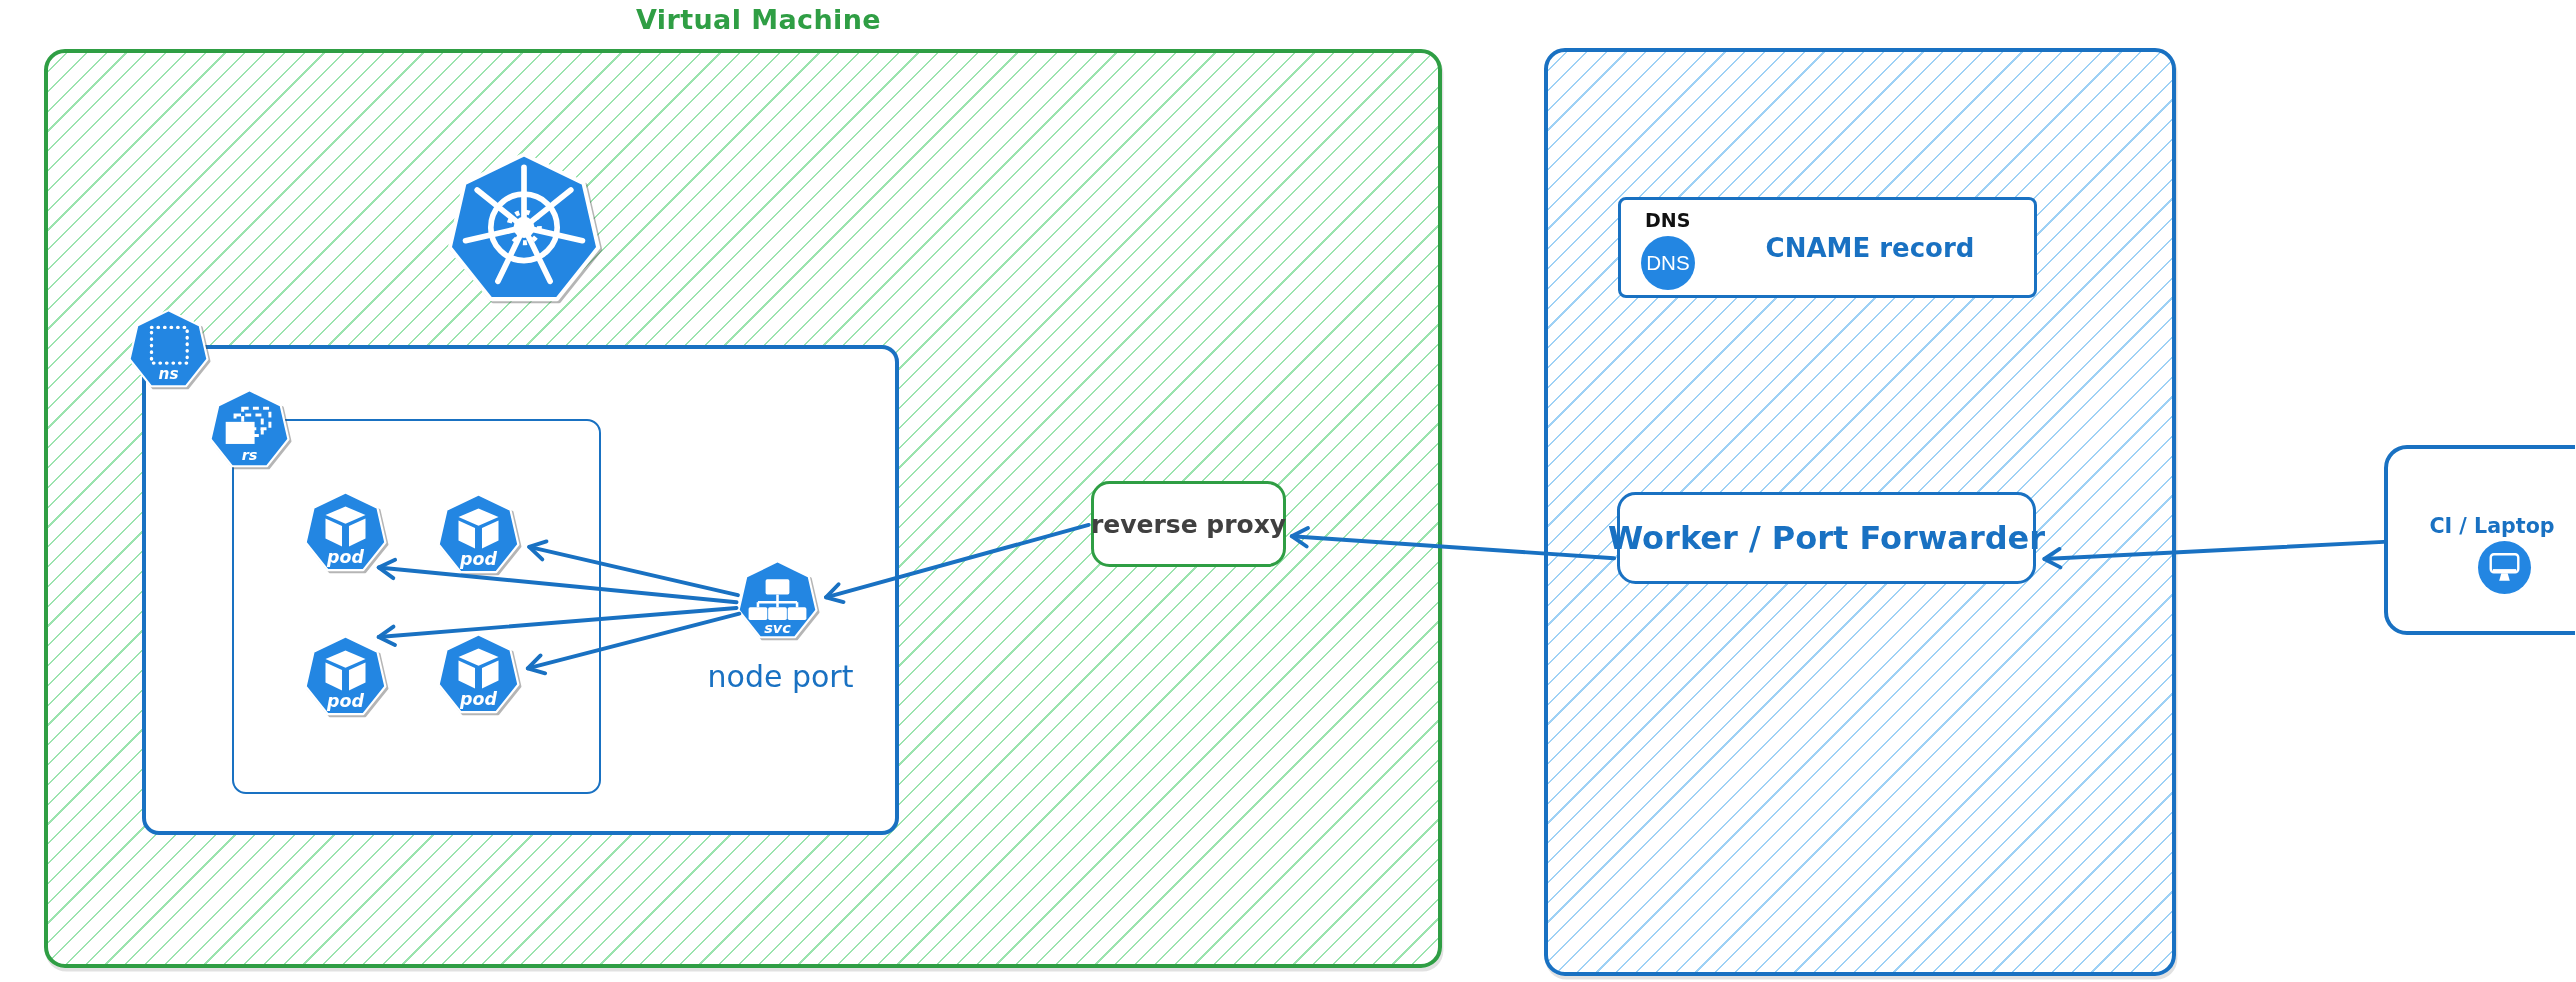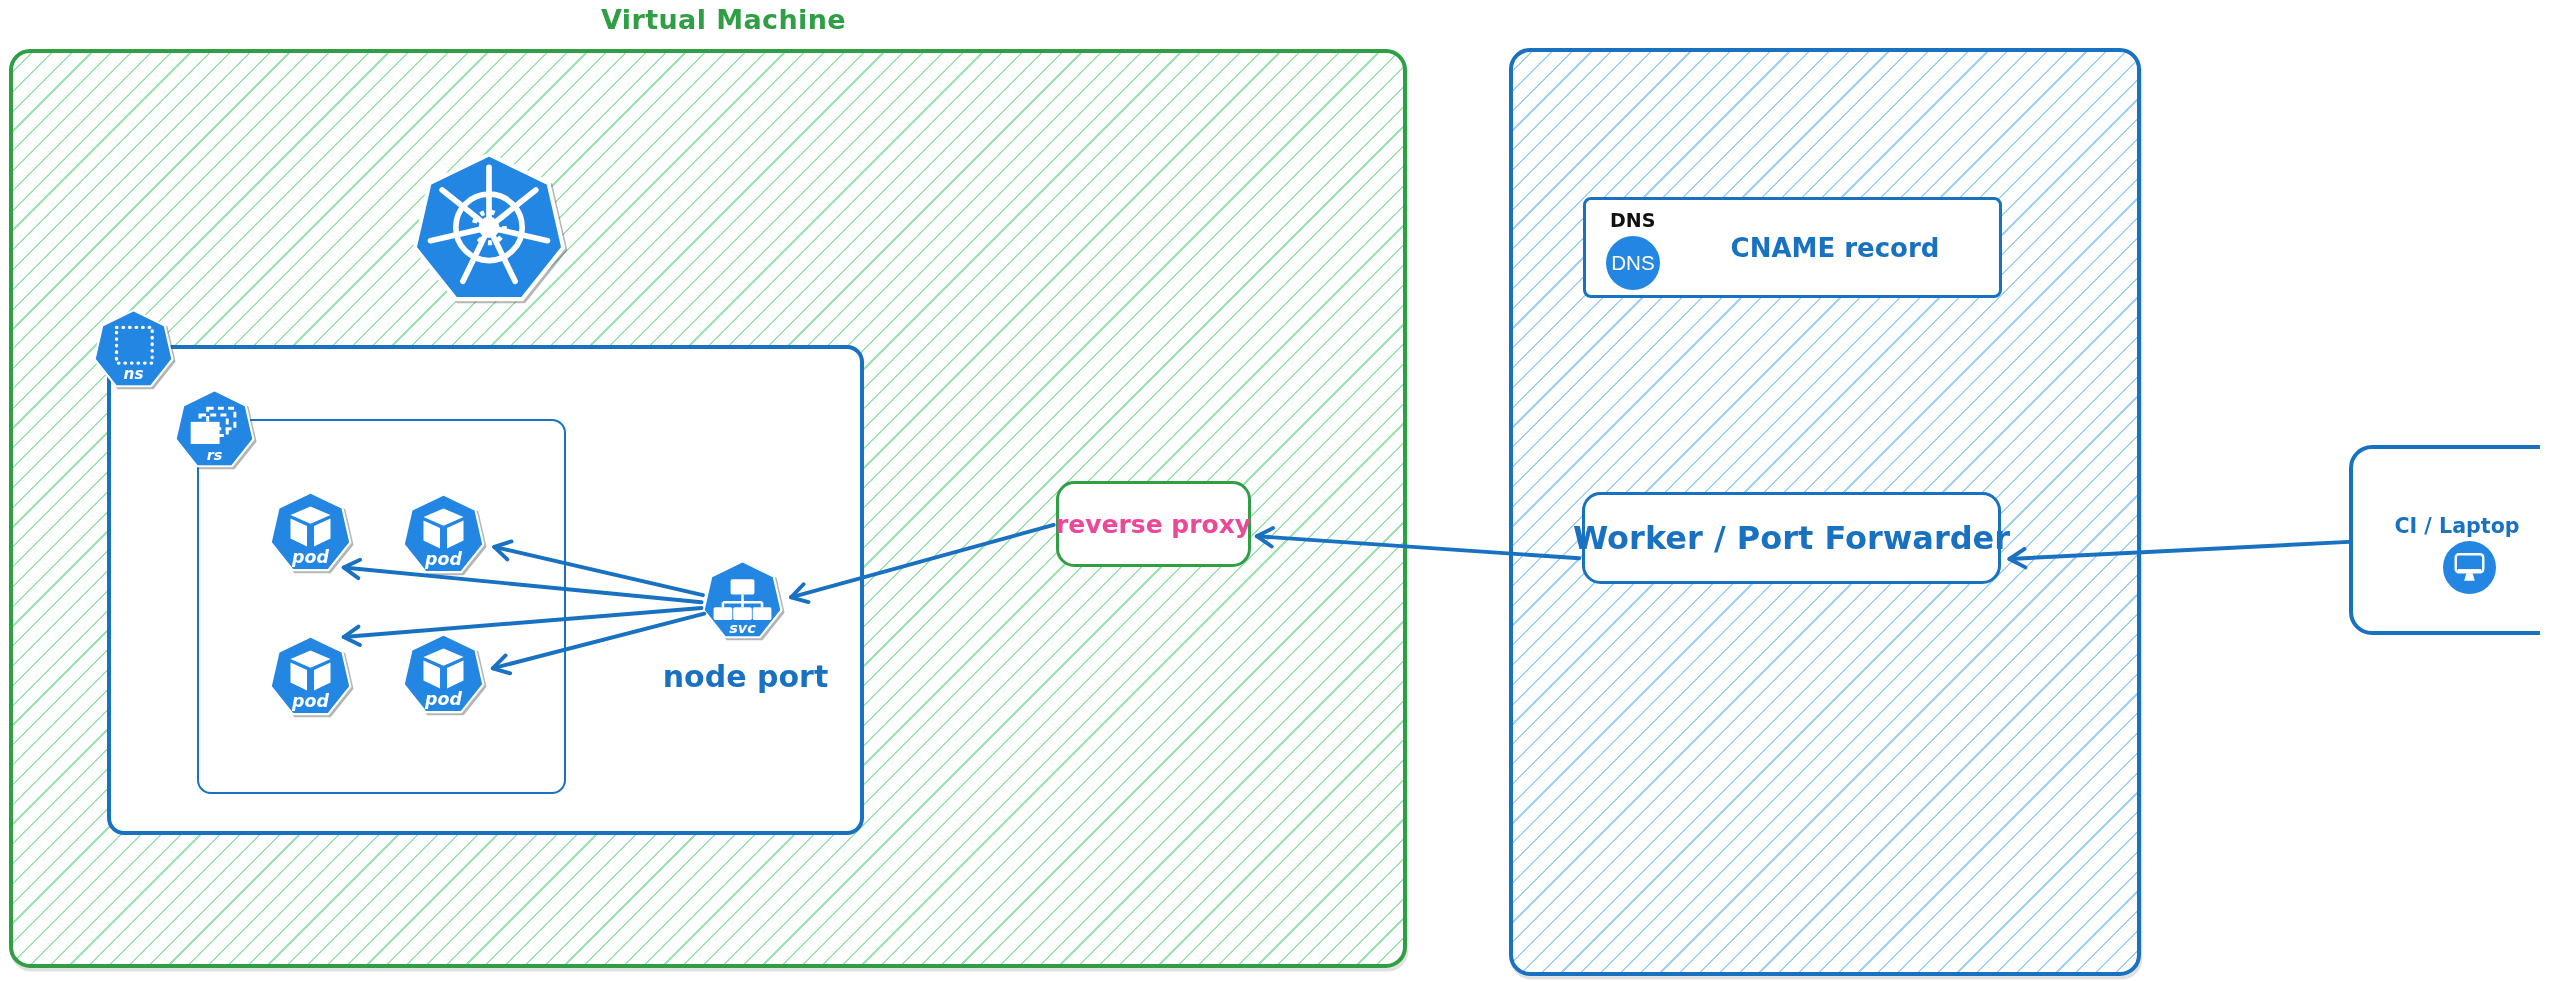--- a/index.html
+++ b/index.html
@@ -1,18 +1,19 @@
 <!DOCTYPE html>
 <html style="font-size:11.4px"><head>
 <meta charset="utf-8">
 <style>
   html,body{margin:0;padding:0;background:#ffffff;}
   #canvas{
     position:relative;width:2540px;height:983px;background:#ffffff;overflow:hidden;
     font-family:"DejaVu Sans",sans-serif;
+    margin-left:35px;
   }
   
   .region{position:absolute;box-sizing:border-box;border-radius:21px;}
   .vm-region{
     left:8.5px;top:49px;width:1398px;height:919px;
     border:4.3px solid #2f9e44;
     background-image:repeating-linear-gradient(135deg,transparent 0px,transparent 12.4px,#9be3ae 12.4px,#9be3ae 14px);
     box-shadow:1.4px 3.6px 0 rgba(90,90,90,.18);
   }
   .ext-region{
@@ -29,21 +30,21 @@
   .ext-title{left:1666px;top:4.3px;width:355px;color:#1971c2;}
 
   
   .white-box{position:absolute;box-sizing:border-box;background:#ffffff;}
   .ns-box{left:107px;top:345px;width:757px;height:490px;border:4.3px solid #1971c2;border-radius:17px;}
   .rs-box{left:197px;top:419px;width:369px;height:375px;border:2.8px solid #1971c2;border-radius:14px;}
   .rp-box{
     left:1056px;top:481px;width:195px;height:86px;border:3.6px solid #2f9e44;border-radius:18.5px;
     display:flex;align-items:center;justify-content:center;
   }
-  .rp-box .lbl{color:#ec4899;font-size:25px;font-weight:600;white-space:nowrap;}
+  .rp-box .lbl{color:#404040;font-size:25px;font-weight:600;white-space:nowrap;}
   .dns-box{left:1583px;top:197px;width:419px;height:101px;border:3.6px solid #1971c2;border-radius:8px;}
   .dns-header{position:absolute;left:24px;top:8.5px;color:#111111;font-size:19px;font-weight:600;}
   .dns-circle{
     position:absolute;left:20px;top:36px;width:54px;height:54px;border-radius:50%;
     background:#2386e2;display:flex;align-items:center;justify-content:center;
     color:#ffffff;font-family:"Liberation Sans",sans-serif;font-size:20.6px;font-weight:500;
   }
   .cname-label{
     position:absolute;left:99px;top:0;right:14px;height:100%;
     display:flex;align-items:center;justify-content:center;
@@ -59,21 +60,21 @@
     position:absolute;left:0;top:65px;width:100%;text-align:center;
     color:#1971c2;font-size:20.6px;font-weight:700;white-space:nowrap;
   }
   .monitor-circle{position:absolute;left:90px;top:92px;width:53px;height:53px;border-radius:50%;background:#2386e2;}
   .monitor-circle svg{position:absolute;inset:0;}
 
   
   .hepta{position:absolute;filter:drop-shadow(2.1px 2.1px 0.7px rgba(70,70,70,.40));}
   .node-port-label{
     position:absolute;left:632px;top:659px;width:227px;text-align:center;
-    color:#1971c2;font-size:30px;font-weight:700;white-space:nowrap;
+    color:#1971c2;font-size:30px;font-weight:400;white-space:nowrap;
   }
   svg text{font-family:"DejaVu Sans",sans-serif;}
   .arrows{position:absolute;left:0;top:0;pointer-events:none;z-index:60;}
   .arrow{stroke:#1971c2;stroke-width:5.5;stroke-linecap:round;fill:none;}
 </style>
 </head>
 <body>
 
 <div id="canvas">
 

